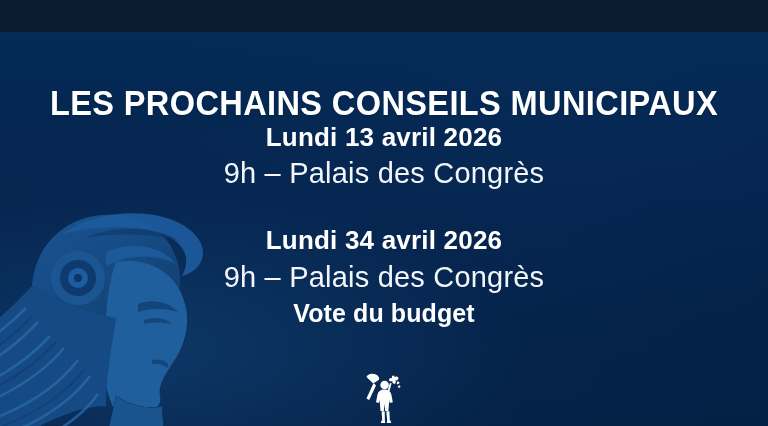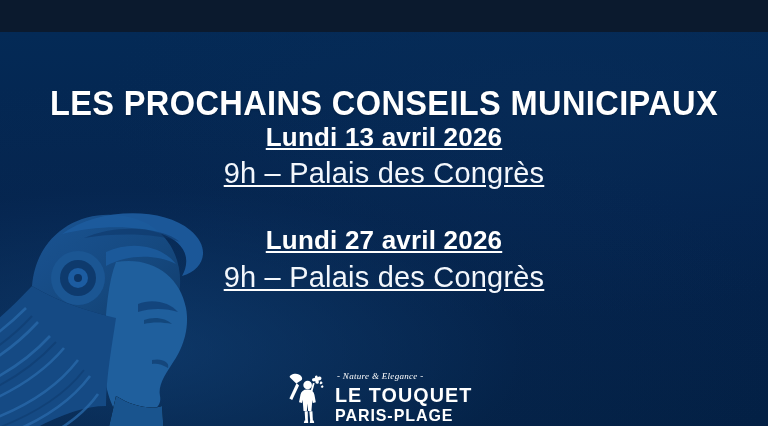--- a/index.html
+++ b/index.html
@@ -54,21 +54,21 @@
     transform: scaleX(0.93);
     text-shadow: 0 1px 2px rgba(0,0,0,0.22);
   }
 
   .events {
     position: absolute;
     top: 88px;
     left: 0;
     right: 0;
   }
-  .event { margin: 0 0 13px 0; text-decoration: underline; }
+  .event { margin: 0 0 13px 0; }
   .event:last-child { margin-bottom: 0; }
   .event-date {
     font-size: 26px;
     font-weight: 700;
     letter-spacing: 0.2px;
     line-height: 1.32;
   }
   .event-where {
     font-size: 29px;
     font-weight: 300;
@@ -192,22 +192,23 @@
     <div class="events">
 
       <div class="event">
         <div class="event-date">Lundi 13 avril 2026</div>
         <div class="event-where">9h – Palais des Congrès</div>
       </div>
 
       <div class="spacer-gap"></div>
 
       <div class="event">
-        <div class="event-date">Lundi 27 avril 2026</div>
+        <div class="event-date">Lundi 34 avril 2026</div>
         <div class="event-where">9h – Palais des Congrès</div>
+        <div class="event-topic">Vote du budget</div>
       </div>
 
     </div>
 
     <div class="logo">
       <div class="logo-mark">
         <svg viewBox="0 0 40 52" xmlns="http://www.w3.org/2000/svg" aria-hidden="true">
           <g fill="#ffffff">
 
             <path d="M3.8 3.2 C7.4 0.8 12.2 1.4 14.4 4.4 C15.6 6.0 15.3 7.7 13.9 8.6 L9.2 11.6 L3.0 5.6 C2.3 4.8 2.6 4.0 3.8 3.2 Z"></path>
@@ -224,21 +225,16 @@
             <path d="M20.8 17.6 c3.6 0 6.0 2.0 6.6 5.2 l1.4 7.4 -3.0 0.8 -0.5 -3.0 -0.9 11.0 -3.3 0 -0.6 -7.6 -0.7 7.6 -3.3 0 -0.9 -11.2 -0.6 3.2 -3.0 -0.8 1.5 -7.6 c0.6 -3.0 3.0 -5.0 6.3 -5.0 z"></path>
 
             <path d="M17.6 39.2 l3.1 0 0.2 10.6 -2.6 0 z"></path>
             <path d="M22.3 39.2 l3.1 0 0.5 10.6 -2.6 0 z"></path>
 
             <path d="M17.5 48.6 l3.5 0 0.2 2.4 -4.4 0 z"></path>
             <path d="M23.1 48.6 l3.5 0 0.6 2.4 -4.4 0 z"></path>
           </g>
         </svg>
       </div>
-      <div class="logo-text">
-        <div class="logo-tagline">- Nature &amp; Elegance -</div>
-        <div class="logo-name1">LE TOUQUET</div>
-        <div class="logo-name2">PARIS-PLAGE</div>
-      </div>
     </div>
 
   </div>
 </div>
 
 </body></html>

